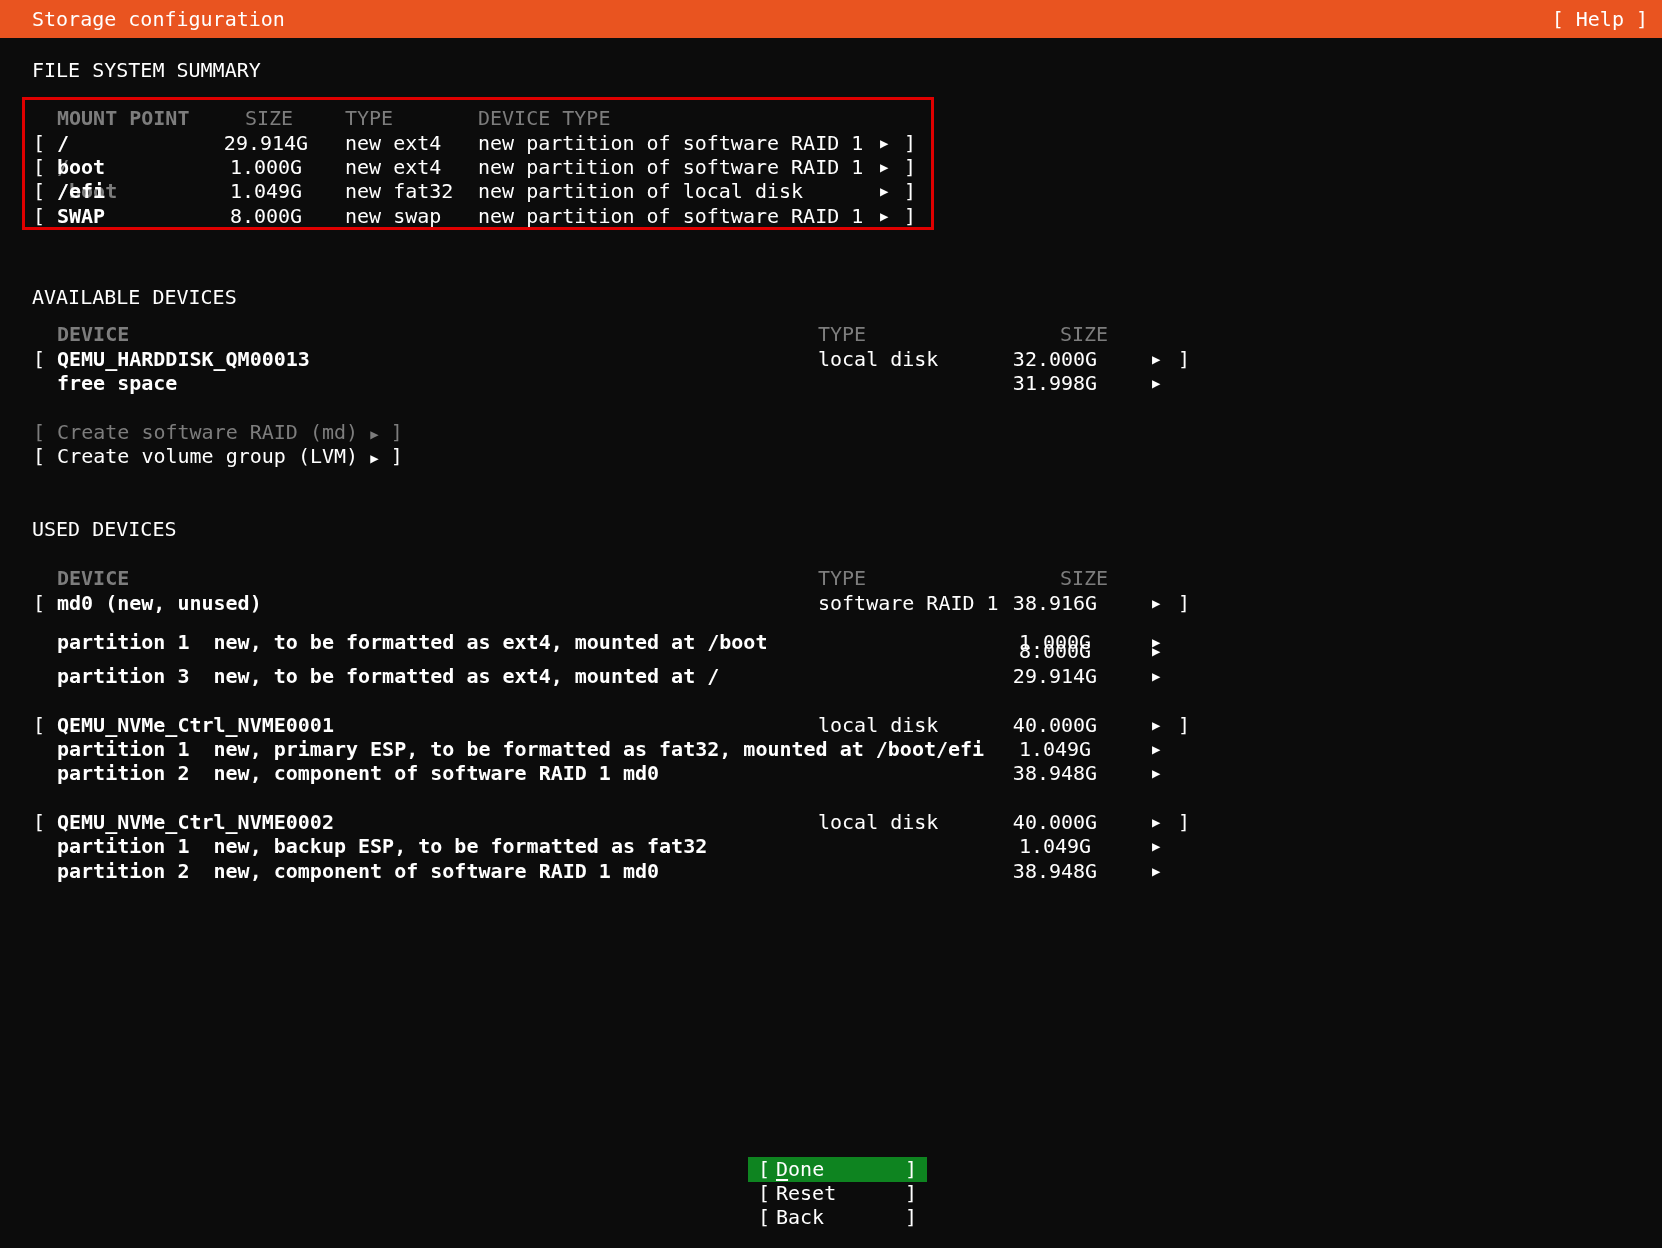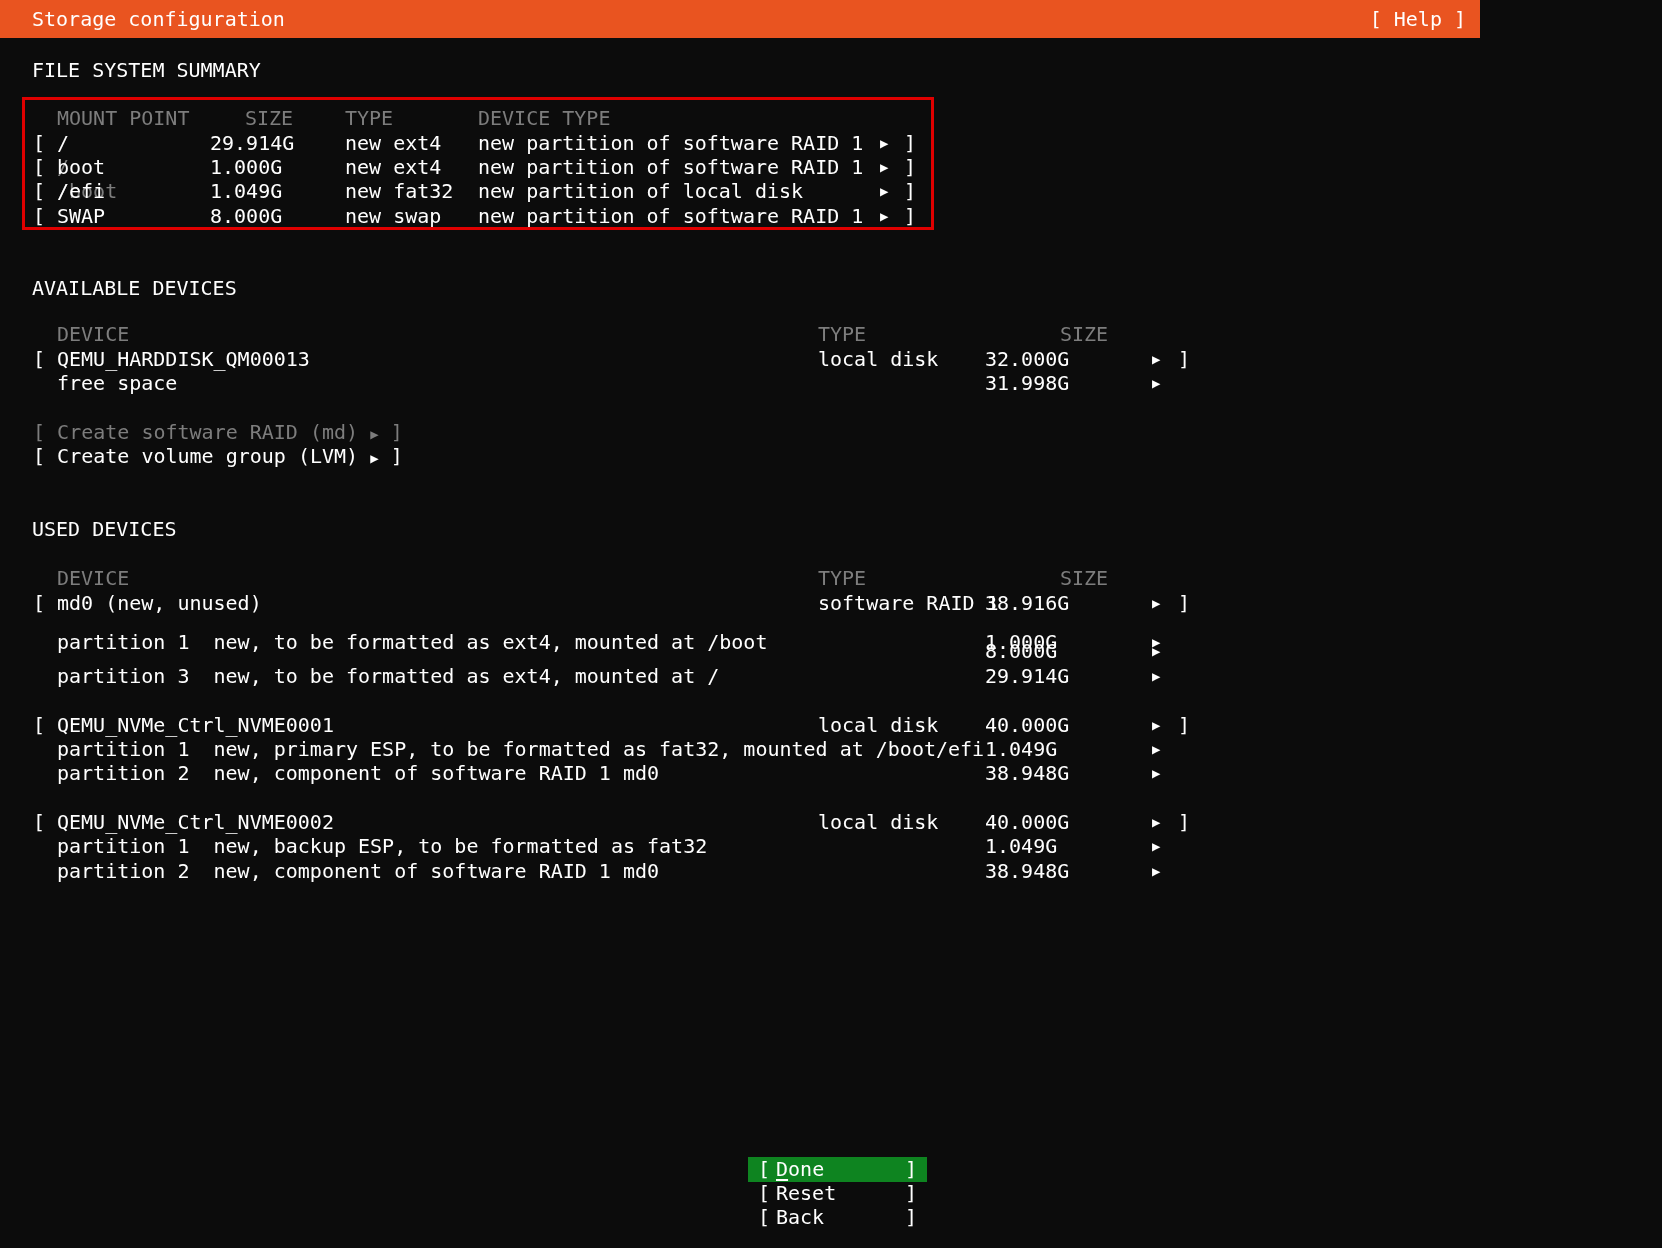--- a/index.html
+++ b/index.html
@@ -4,50 +4,50 @@
 <style>
   * { margin:0; padding:0; box-sizing:border-box; }
   html,body { background:#000; }
   .screen {
     position:relative; width:1662px; height:1248px;
     background:#0c0c0c; overflow:hidden;
     font-family:"DejaVu Sans Mono","Liberation Mono",monospace;
     font-size:20px; line-height:24px; color:#ffffff;
   }
   .titlebar {
-    position:absolute; top:0; left:0; width:1480px; height:38px;
+    position:absolute; top:0; left:0; width:1662px; height:38px;
     background:#E95420; color:#ffffff;
   }
   .titlebar .title { position:absolute; left:32px; top:7px; }
   .titlebar .help  { position:absolute; right:14px; top:7px; white-space:pre; cursor:default; }
   .heading { position:absolute; left:32px; white-space:pre; }
   .row { position:absolute; left:0; width:1662px; height:25px; white-space:pre; }
   .row span { position:absolute; top:0; white-space:pre; }
   .dim  { color:#7d7d7d; }
   .colhdr { color:#7d7d7d; }
-  .right { text-align:left; }
+  .right { text-align:center; }
   .arrow { font-size:14px; line-height:24px; }
   .redbox {
     position:absolute; left:22px; top:97px; width:912px; height:133px;
     border:3px solid #e00000; pointer-events:none;
   }
   .inline-line { position:absolute; left:33px; white-space:pre; }
   .inline-line span { white-space:pre; }
   .btn {
     position:absolute; left:748px; width:179px; height:25px;
     line-height:25px; cursor:default;
   }
   .btn .open  { position:absolute; left:10px; top:0; }
   .btn .label { position:absolute; left:28px; top:0; white-space:pre; }
   .btn .close { position:absolute; right:10px; top:0; }
   .btn.focused { background:#0E8420; }
   .hotkey { text-decoration:underline; text-underline-offset:3px; }
   
   .c-br   { left:33px; }
-  .c-txt  { left:57px; }
+  .c-txt  { left:57px;font-weight:bold; }
   .fs-size { left:210px; width:112px; }
   .fs-type { left:345px; }
   .fs-dev  { left:478px;text-align:right; }
   .fs-arrow { left:880px; }
   .fs-close { left:904px; }
   .fs-h-size { left:245px; }
   .dv-type { left:818px; }
   .dv-size { left:985px; width:140px; }
   .dv-arrow { left:1152px; }
   .dv-close { left:1178px; }
@@ -107,21 +107,21 @@
   <div class="row" style="top:204px">
     <span class="c-br">[</span>
     <span class="c-txt"><span class="dim"></span><span>SWAP</span></span>
     <span class="fs-size right">8.000G</span>
     <span class="fs-type">new swap</span>
     <span class="fs-dev">new partition of software RAID 1</span>
     <span class="arrow fs-arrow">▶</span>
     <span class="fs-close">]</span>
   </div>
 
-  <div class="heading" style="top:276px">AVAILABLE DEVICES</div>
+  <div class="heading" style="top:285px">AVAILABLE DEVICES</div>
 
   <div class="row" style="top:322px">
     <span class="colhdr c-txt">DEVICE</span>
     <span class="colhdr dv-type">TYPE</span>
     <span class="colhdr dv-h-size">SIZE</span>
   </div>
 
   <div class="row" style="top:347px">
     <span class="c-br">[</span>
     <span class="c-txt">QEMU_HARDDISK_QM00013</span>

